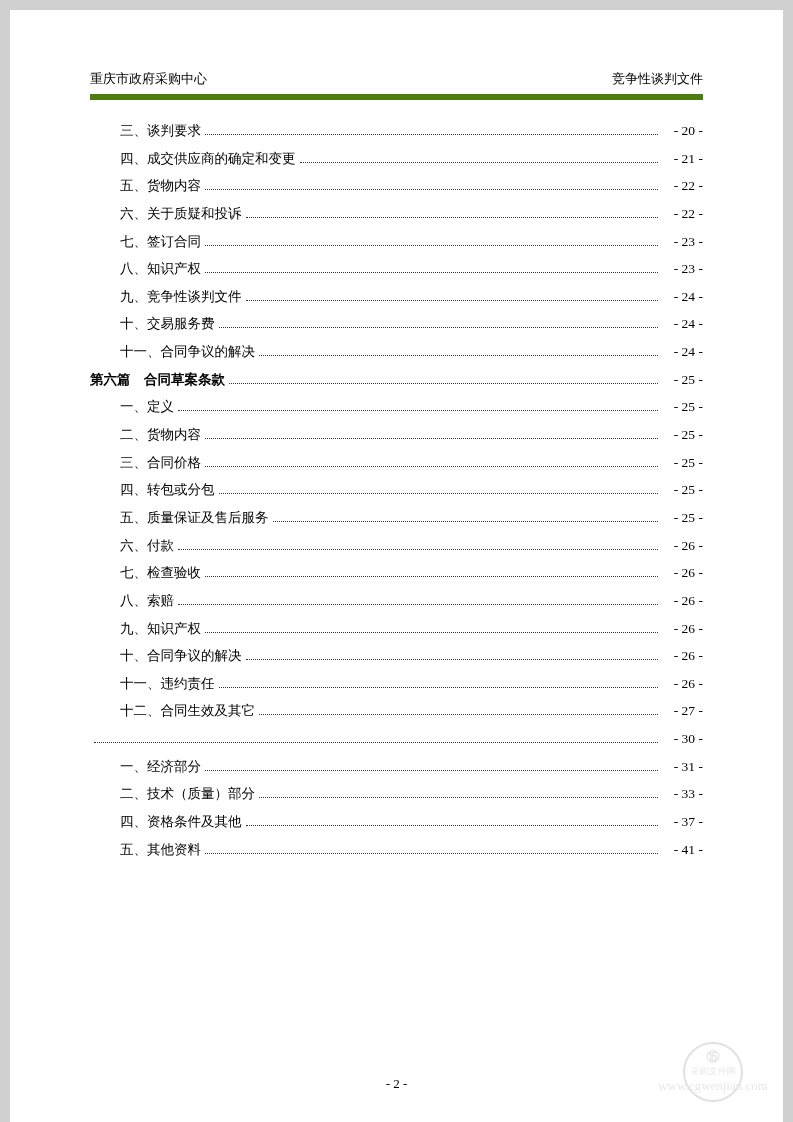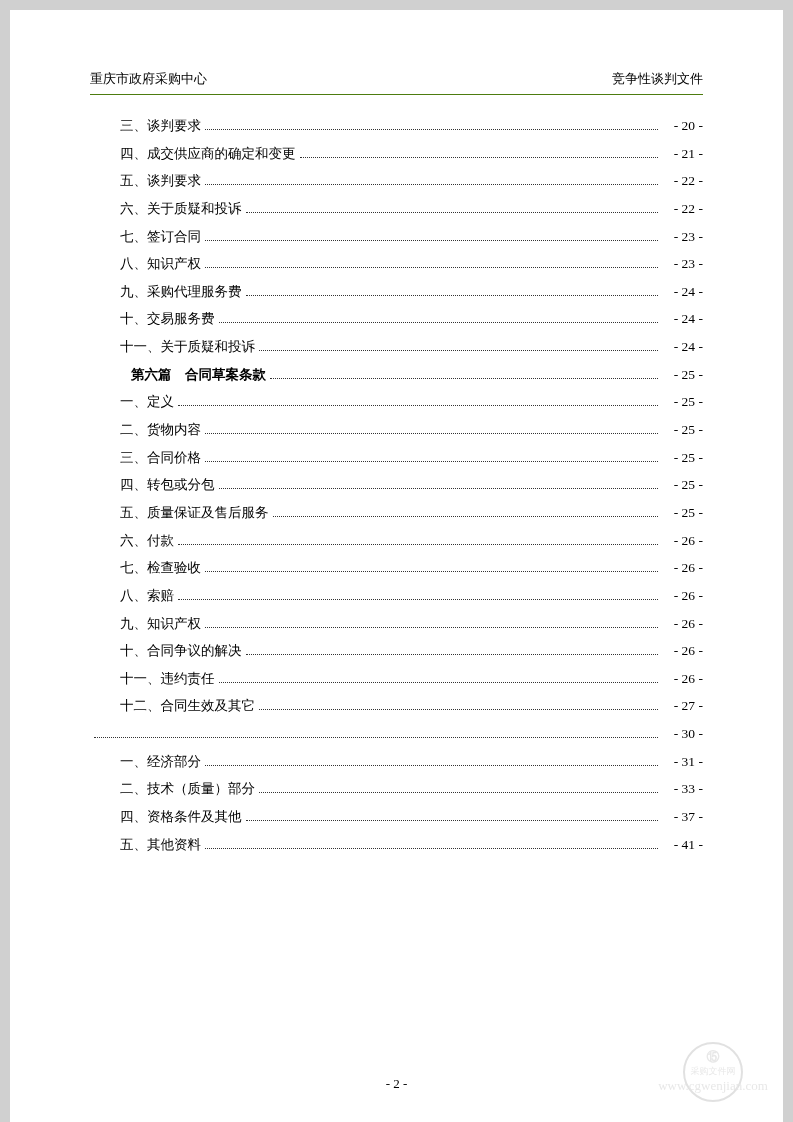--- a/index.html
+++ b/index.html
@@ -24,21 +24,21 @@
       background: #fff;
       position: relative;
       padding: 60px 80px 80px 80px;
     }
 
     .header {
       display: flex;
       justify-content: space-between;
       align-items: center;
       padding-bottom: 6px;
-      border-bottom: 1px solid #4d7c0f;
+      border-bottom: 6px solid #4d7c0f;
       margin-bottom: 18px;
       font-size: 13px;
     }
 
     .toc-container {
       font-size: 13.5px;
       line-height: 1.9;
     }
 
     .toc-item {
@@ -61,21 +61,20 @@
     }
 
     .toc-item-page {
       white-space: nowrap;
       flex-shrink: 0;
       margin-left: 12px;
     }
 
     .toc-section-main {
       font-weight: bold;
-      margin-left: 41px;
     }
 
     .toc-item-indent1 {
       padding-left: 30px;
     }
 
     .page-footer {
       position: absolute;
       bottom: 40px;
       left: 0;
@@ -124,51 +123,51 @@
         <span class="toc-item-text">三、谈判要求</span>
         <span class="toc-item-dots"></span>
         <span class="toc-item-page">- 20 -</span>
       </div>
       <div class="toc-item toc-item-indent1">
         <span class="toc-item-text">四、成交供应商的确定和变更</span>
         <span class="toc-item-dots"></span>
         <span class="toc-item-page">- 21 -</span>
       </div>
       <div class="toc-item toc-item-indent1">
-        <span class="toc-item-text">五、谈判要求</span>
+        <span class="toc-item-text">五、货物内容</span>
         <span class="toc-item-dots"></span>
         <span class="toc-item-page">- 22 -</span>
       </div>
       <div class="toc-item toc-item-indent1">
         <span class="toc-item-text">六、关于质疑和投诉</span>
         <span class="toc-item-dots"></span>
         <span class="toc-item-page">- 22 -</span>
       </div>
       <div class="toc-item toc-item-indent1">
         <span class="toc-item-text">七、签订合同</span>
         <span class="toc-item-dots"></span>
         <span class="toc-item-page">- 23 -</span>
       </div>
       <div class="toc-item toc-item-indent1">
         <span class="toc-item-text">八、知识产权</span>
         <span class="toc-item-dots"></span>
         <span class="toc-item-page">- 23 -</span>
       </div>
       <div class="toc-item toc-item-indent1">
-        <span class="toc-item-text">九、采购代理服务费</span>
+        <span class="toc-item-text">九、竞争性谈判文件</span>
         <span class="toc-item-dots"></span>
         <span class="toc-item-page">- 24 -</span>
       </div>
       <div class="toc-item toc-item-indent1">
         <span class="toc-item-text">十、交易服务费</span>
         <span class="toc-item-dots"></span>
         <span class="toc-item-page">- 24 -</span>
       </div>
       <div class="toc-item toc-item-indent1">
-        <span class="toc-item-text">十一、关于质疑和投诉</span>
+        <span class="toc-item-text">十一、合同争议的解决</span>
         <span class="toc-item-dots"></span>
         <span class="toc-item-page">- 24 -</span>
       </div>
       <div class="toc-item">
         <span class="toc-item-text toc-section-main">第六篇　合同草案条款</span>
         <span class="toc-item-dots"></span>
         <span class="toc-item-page">- 25 -</span>
       </div>
       <div class="toc-item toc-item-indent1">
         <span class="toc-item-text">一、定义</span>

